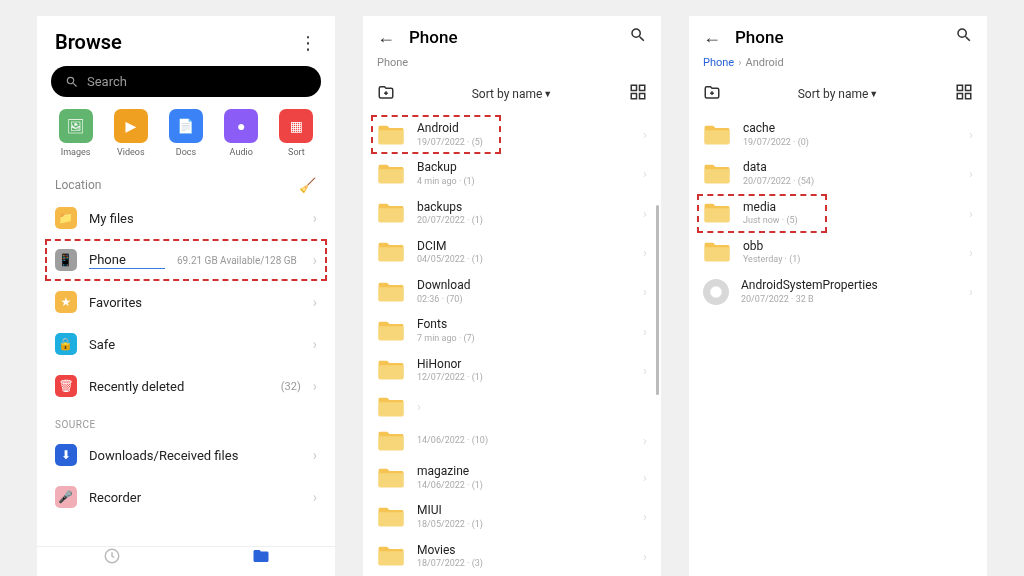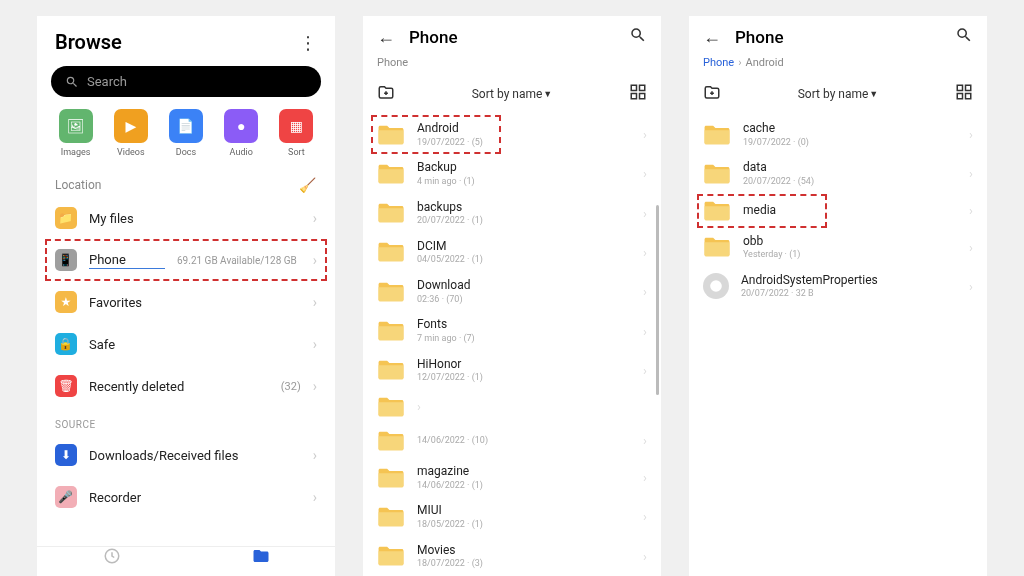--- a/index.html
+++ b/index.html
@@ -383,20 +383,21 @@
           </div>
           <span class="file-chev">›</span>
         </div>
         <div class="file-item">
           <svg class="folder-ic" viewBox="0 0 36 28">
             <path fill="#f5c453" d="M2 4c0-1.1.9-2 2-2h9l3 3h16c1.1 0 2 .9 2 2v17c0 1.1-.9 2-2 2H4c-1.1 0-2-.9-2-2V4z"></path>
             <path fill="#f7d67a" d="M2 8h32v16c0 1.1-.9 2-2 2H4c-1.1 0-2-.9-2-2V8z"></path>
           </svg>
           <div class="file-txt">
             <div class="file-name">media</div>
+            <div class="file-meta">Just now · (5)</div>
           </div>
           <span class="file-chev">›</span>
           <div class="highlight1" style="left: 8px; top: 0px; bottom: 0px; width: 130px;"></div>
         </div>
         <div class="file-item">
           <svg class="folder-ic" viewBox="0 0 36 28">
             <path fill="#f5c453" d="M2 4c0-1.1.9-2 2-2h9l3 3h16c1.1 0 2 .9 2 2v17c0 1.1-.9 2-2 2H4c-1.1 0-2-.9-2-2V4z"></path>
             <path fill="#f7d67a" d="M2 8h32v16c0 1.1-.9 2-2 2H4c-1.1 0-2-.9-2-2V8z"></path>
           </svg>
           <div class="file-txt">

